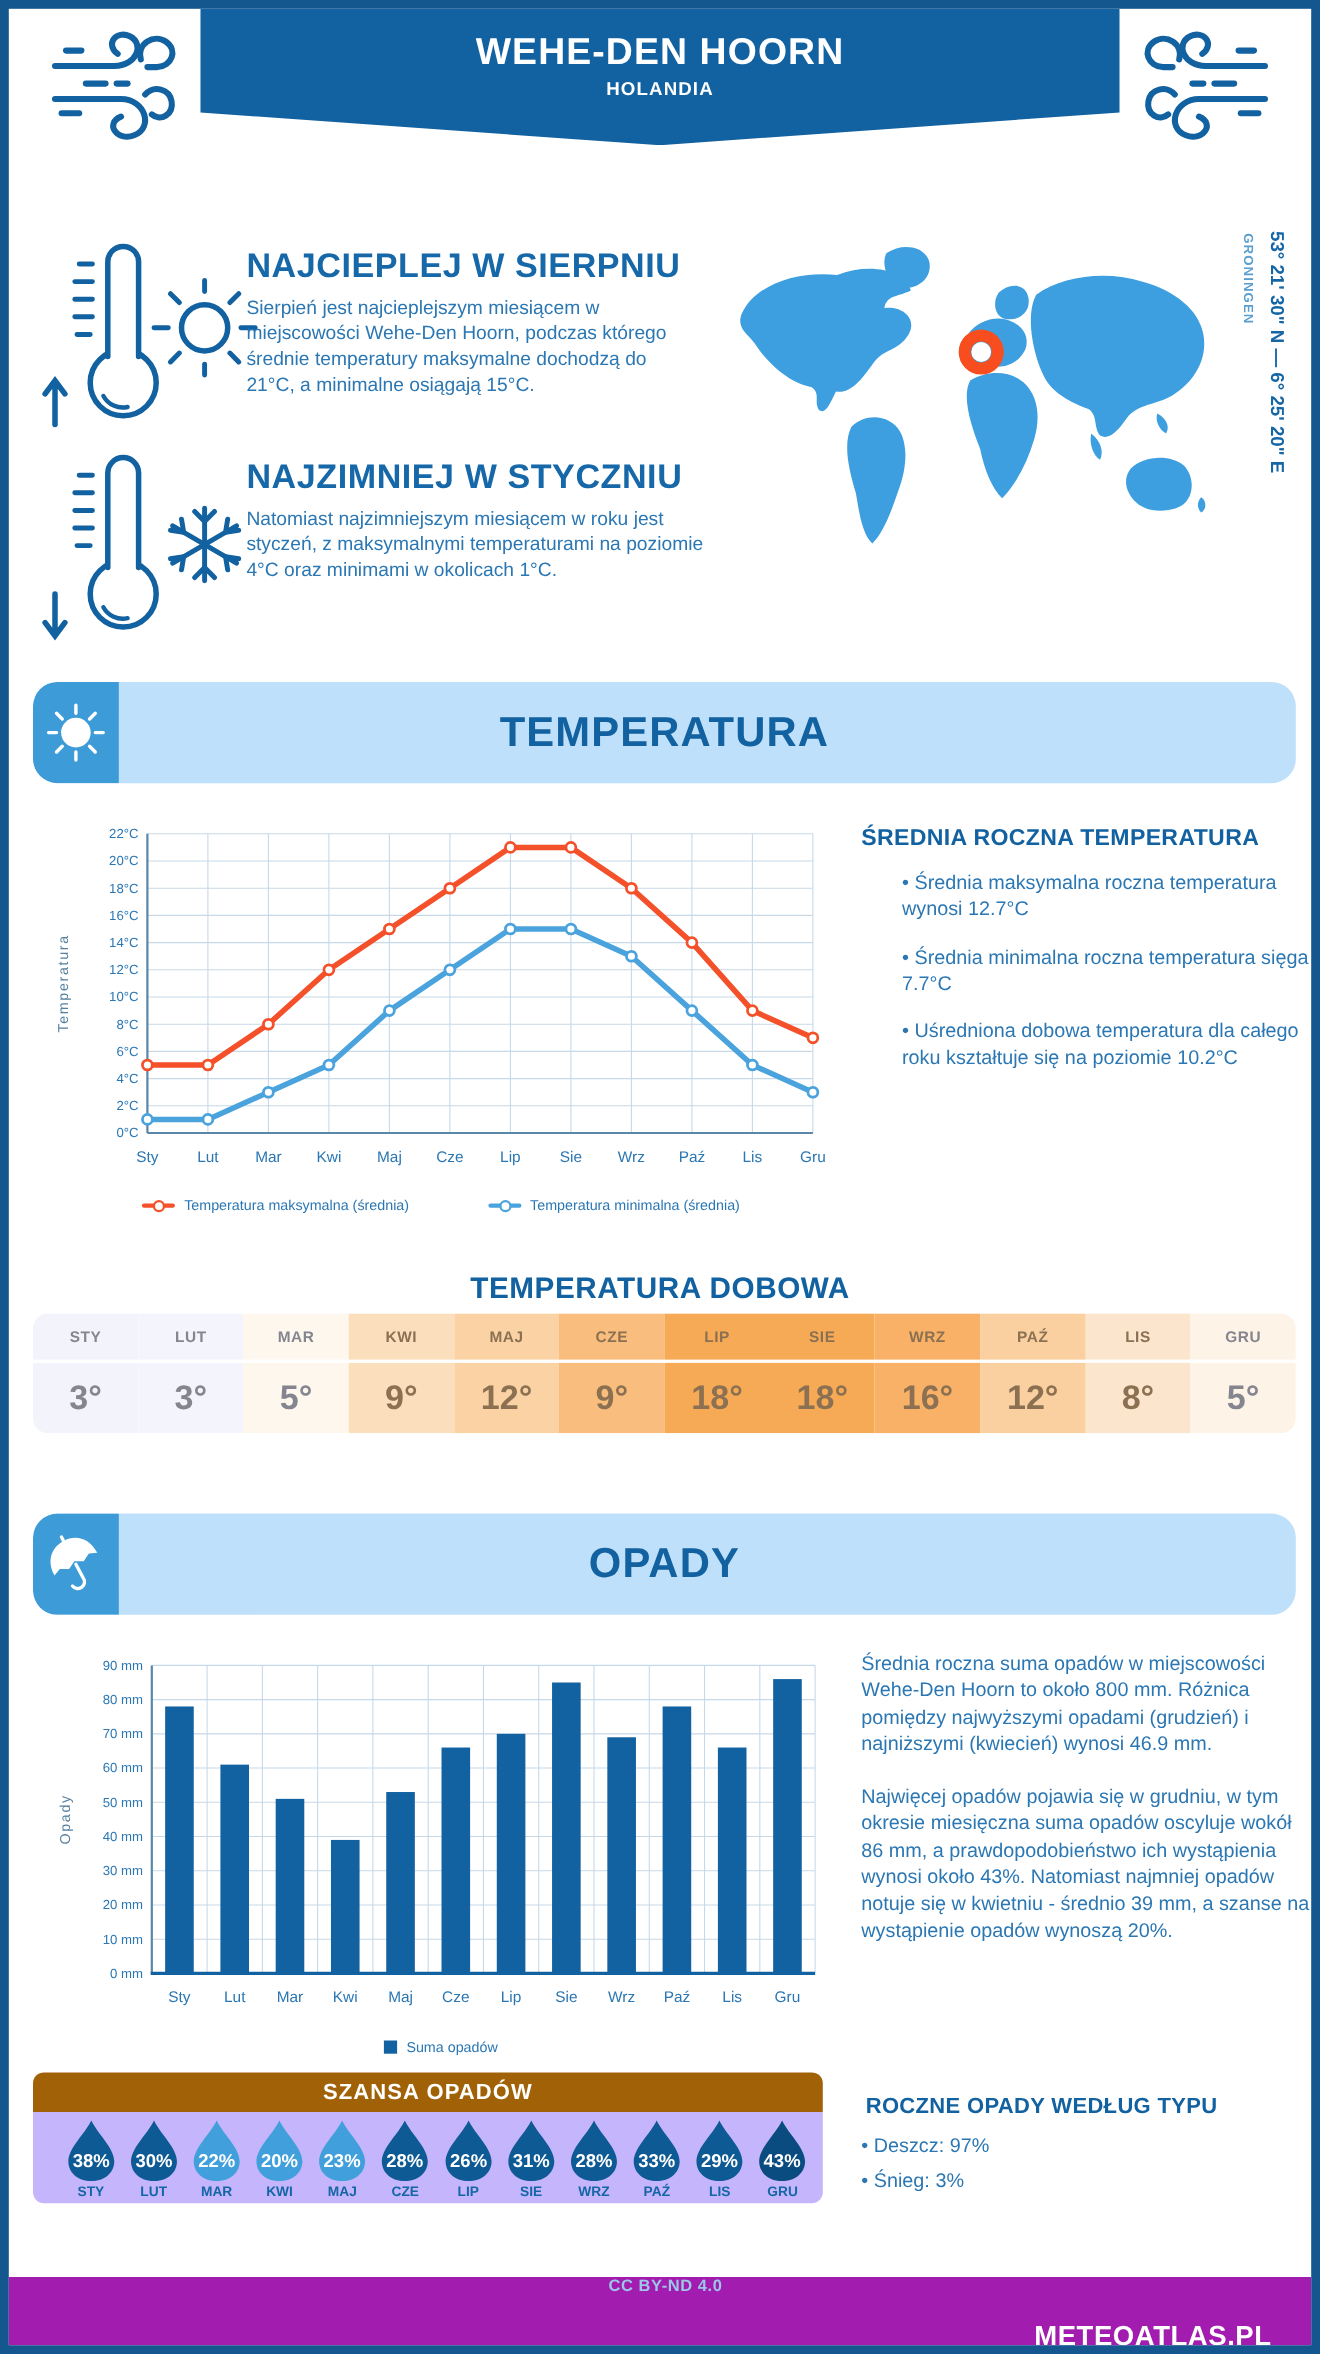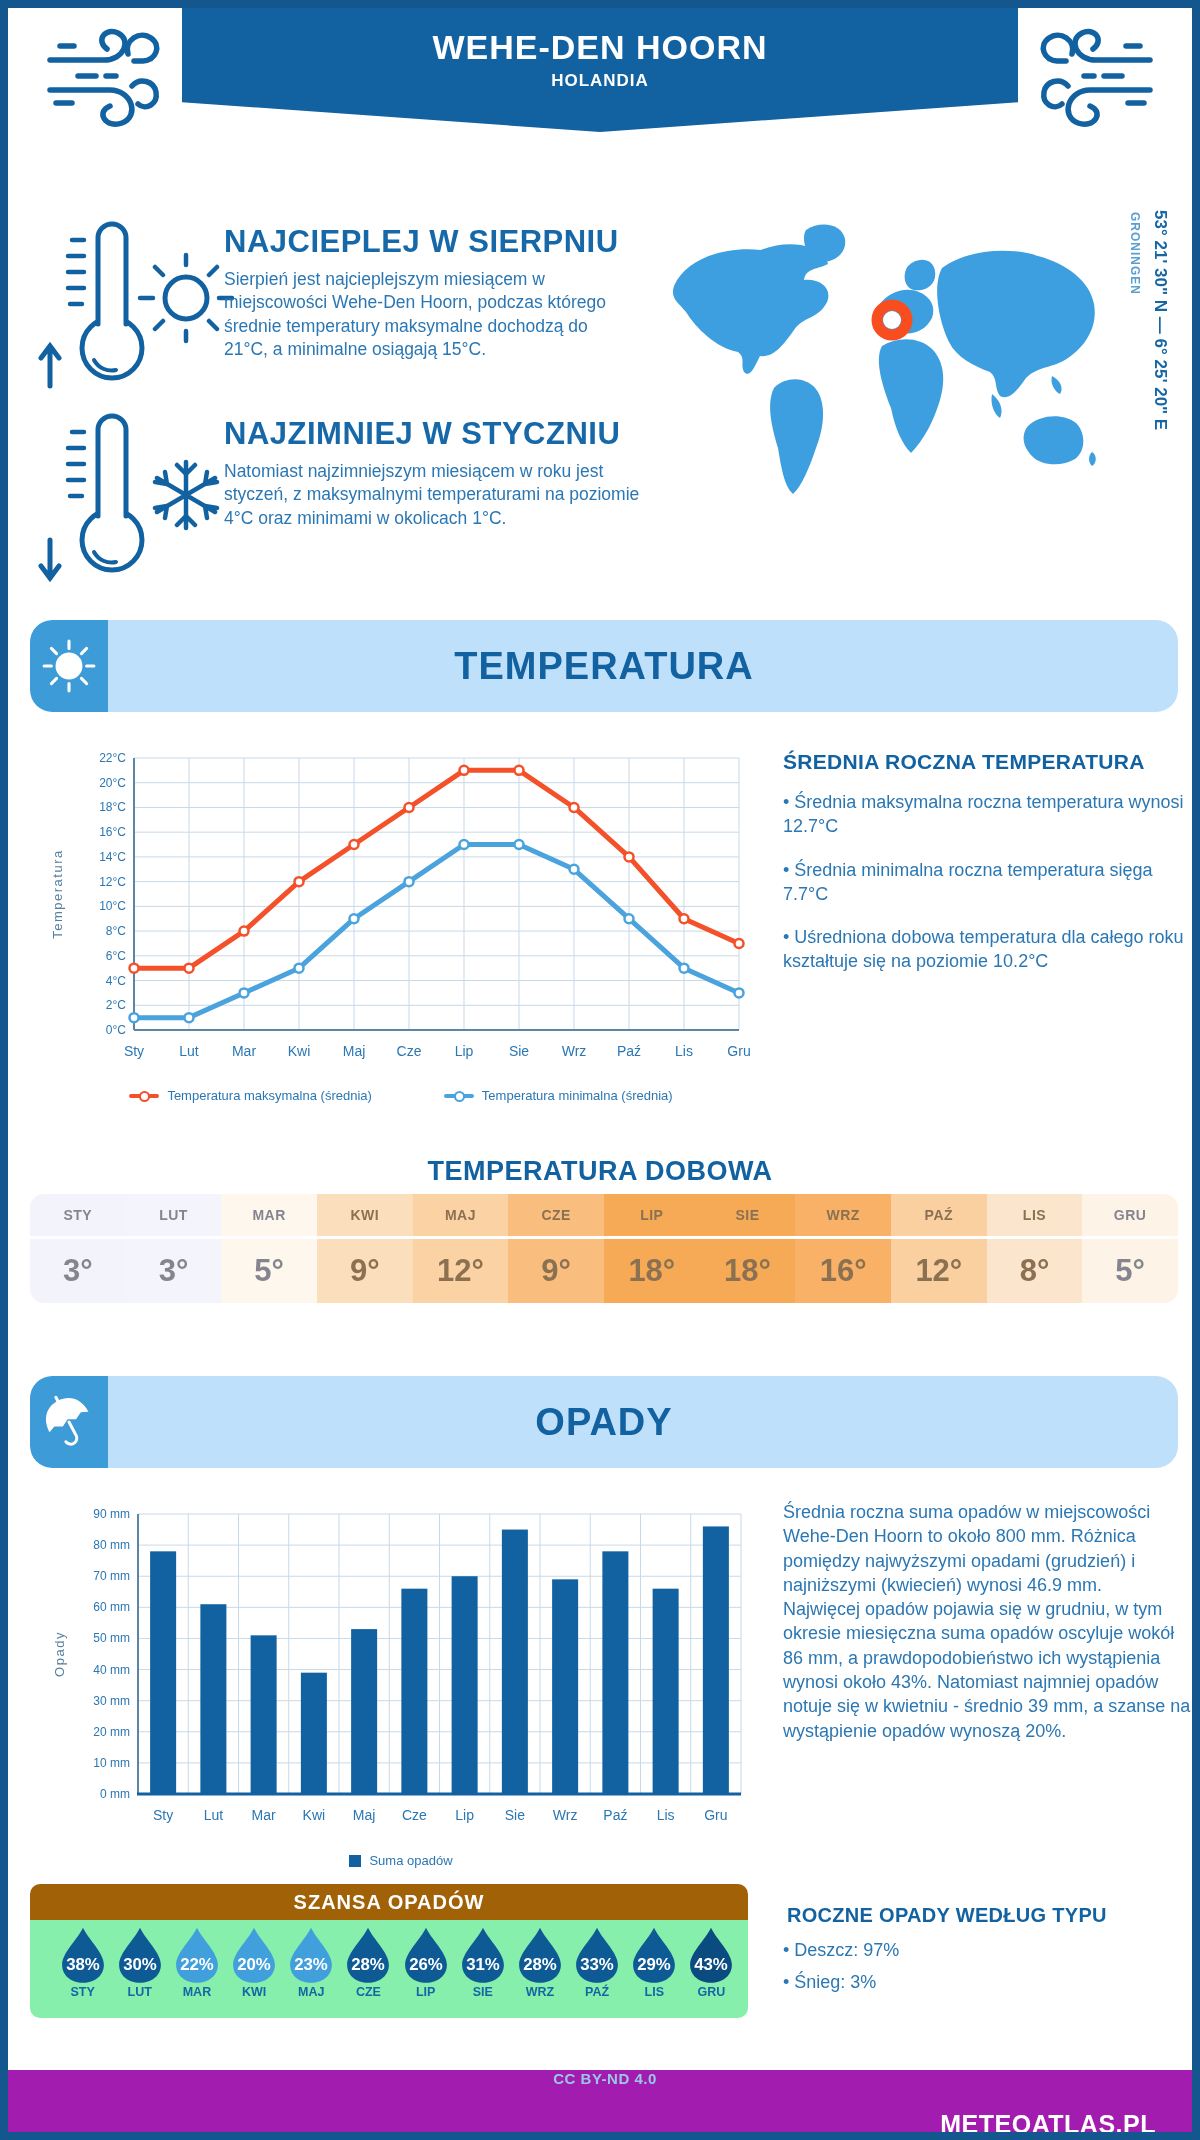--- a/index.html
+++ b/index.html
@@ -20,40 +20,40 @@
   .vtext{writing-mode:vertical-rl;font-weight:bold;color:#1566a5;}
 
   
   .sec-banner{left:22px;width:1148px;height:92px;background:#bfe0fa;border-radius:22px;display:flex;align-items:stretch;overflow:hidden;}
   .sec-cap{width:78px;background:#3d9bd8;display:flex;align-items:center;justify-content:center;border-radius:22px 0 0 22px;}
   .sec-title{flex:1;display:flex;align-items:center;justify-content:center;font-size:38px;font-weight:bold;color:#1261a0;letter-spacing:1px;padding-right:78px;}
 
   
   .col-title{font-size:21px;font-weight:bold;color:#1261a0;letter-spacing:.3px;}
   .col-text{font-size:18px;line-height:1.35;color:#2b77b3;}
-  .bullet{margin-bottom:19px;}
+  .bullet{margin-bottom:19px;margin-left:37px;}
 
   
   #daily-table{left:22px;top:1186px;width:1148px;border-radius:14px;overflow:hidden;
     display:grid;grid-template-columns:repeat(12,1fr);grid-template-rows:42px 64px;row-gap:3px;background:#ffffff;}
   .dt-head{display:flex;align-items:center;justify-content:center;font-size:14px;font-weight:bold;letter-spacing:.5px;}
   .dt-val{display:flex;align-items:center;justify-content:center;font-size:31px;font-weight:bold;}
 
   
   .legend-row{display:flex;align-items:center;justify-content:center;gap:72px;}
   .legend-item{display:flex;align-items:center;gap:8px;font-size:13px;color:#2b77b3;}
   .legend-line{position:relative;width:30px;height:4px;border-radius:2px;}
   .legend-line .dot{position:absolute;left:10px;top:-3px;width:7px;height:7px;border-radius:50%;background:#fff;border:2px solid;}
   .legend-sq{width:12px;height:12px;background:#1261a0;}
 
   
   #chance-panel{left:22px;top:1876px;width:718px;}
   #chance-head{height:36px;background:#a16207;border-radius:10px 10px 0 0;display:flex;align-items:center;justify-content:center;
     color:#fff;font-size:20px;font-weight:bold;letter-spacing:1px;}
-  #chance-body{background:#86efac;border-radius:0 0 10px 10px;height:98px;display:flex;padding:6px 8px 0 24px;box-sizing:border-box;}
+  #chance-body{background:#c4b5fd;border-radius:0 0 10px 10px;height:83px;display:flex;padding:6px 8px 0 24px;box-sizing:border-box;}
   .drop-col{flex:1;display:flex;flex-direction:column;align-items:center;}
   .drop-month{font-size:12.5px;font-weight:bold;color:#1566a5;margin-top:1px;}
 
   
   #footer{left:0;top:2062px;width:1184px;height:62px;background:#a21caf;display:flex;align-items:center;flex-direction:column;}
   #cc-label{color:#9cc6e8;font-weight:bold;font-size:15px;letter-spacing:.5px;margin-left:10px;}
   #brand{margin-left:auto;margin-right:36px;color:#ffffff;font-weight:bold;font-size:25px;letter-spacing:.5px;margin-top:23px;}
   .ccicon{margin-left:12px;}
 </style>
 </head>
@@ -361,21 +361,21 @@
       <text transform="translate(18,160) rotate(-90)" text-anchor="middle" font-size="13" fill="#56809f" letter-spacing="1.5">Opady</text>
     </svg>
   <div class="abs legend-row" style="left:38px;top:1845px;width:710px;" id="bar-legend">
       <div class="legend-item">
         <div class="legend-sq"></div>
         <div>Suma opadów</div>
       </div>
     </div>
 
   <div class="abs" style="left:775px;top:1492px;width:412px;" id="precip-paragraphs">
-      <div class="col-text" style="">Średnia roczna suma opadów w miejscowości Wehe-Den Hoorn to około 800 mm. Różnica pomiędzy najwyższymi opadami (grudzień) i najniższymi (kwiecień) wynosi 46.9 mm.</div>
+      <div class="col-text" style="margin-bottom:24px;">Średnia roczna suma opadów w miejscowości Wehe-Den Hoorn to około 800 mm. Różnica pomiędzy najwyższymi opadami (grudzień) i najniższymi (kwiecień) wynosi 46.9 mm.</div>
       <div class="col-text" style="margin-bottom:24px;">Najwięcej opadów pojawia się w grudniu, w tym okresie miesięczna suma opadów oscyluje wokół 86 mm, a prawdopodobieństwo ich wystąpienia wynosi około 43%. Natomiast najmniej opadów notuje się w kwietniu - średnio 39 mm, a szanse na wystąpienie opadów wynoszą 20%.</div>
     </div>
 
   <div class="abs" id="chance-panel">
     <div id="chance-head">SZANSA OPADÓW</div>
     <div id="chance-body">
         <div class="drop-col">
           <svg width="48" height="58" viewBox="0 0 40 50">
             <path d="M20,1.5 C25,12 38,23 38,33.5 C38,43 30,49 20,49 C10,49 2,43 2,33.5 C2,23 15,12 20,1.5 Z" fill="#0e5a94"></path>
             <text x="20" y="38" text-anchor="middle" font-size="14.5" font-weight="bold" fill="#ffffff">38%</text>

